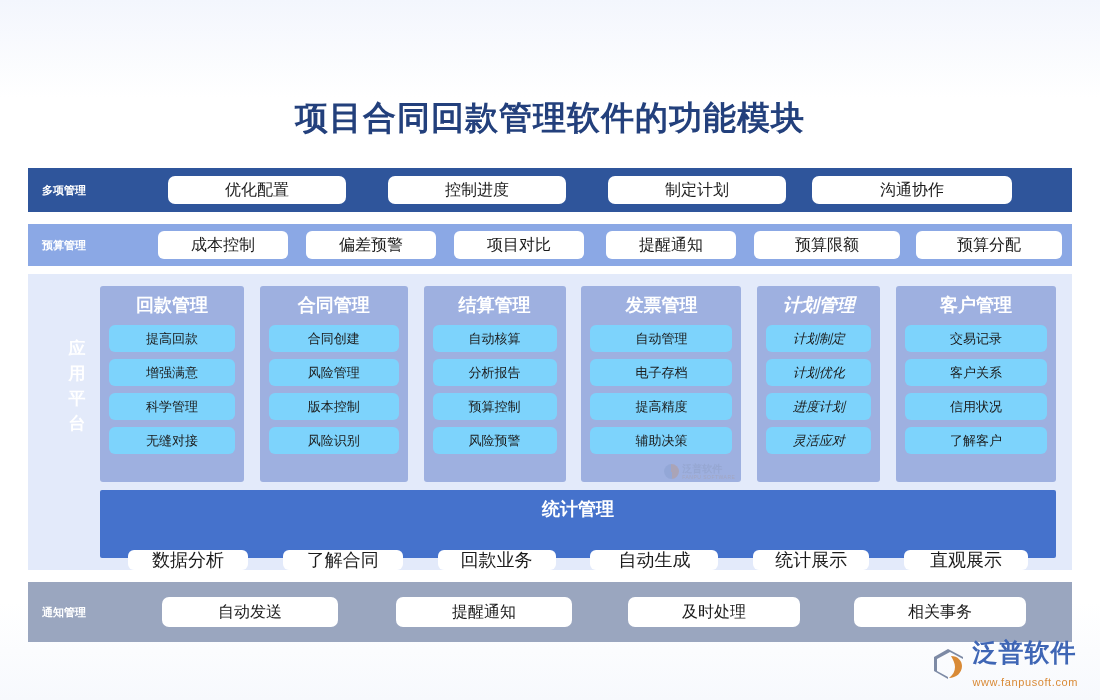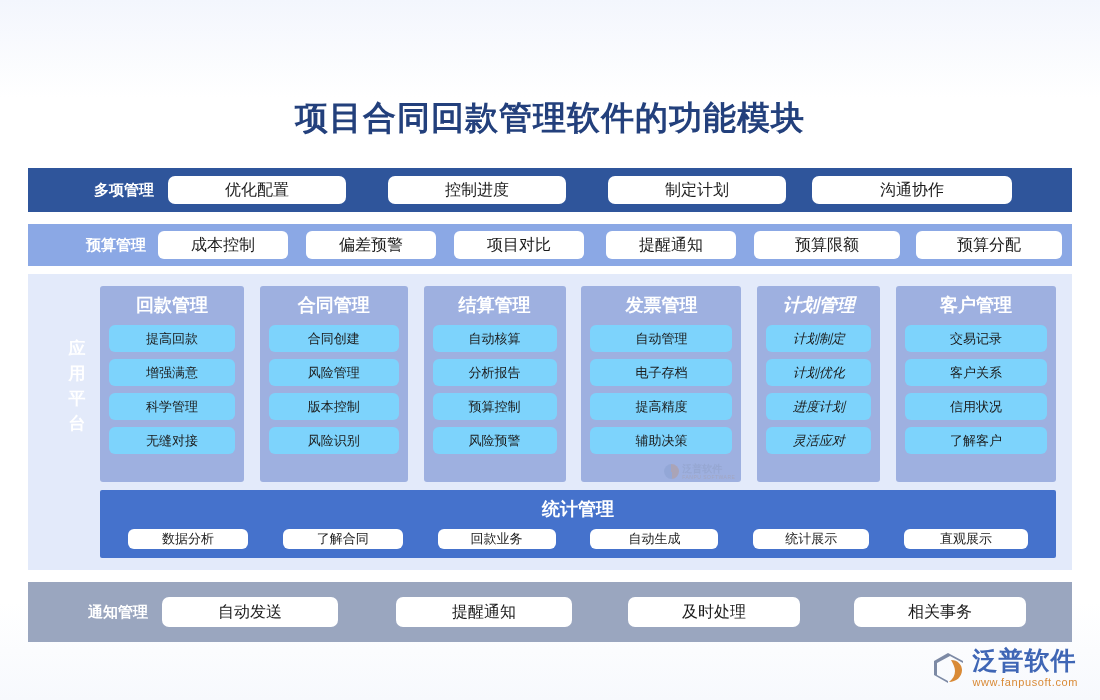--- a/index.html
+++ b/index.html
@@ -28,24 +28,24 @@
     white-space:nowrap;
   }
 
   
   .bar{
     position:absolute;left:28px;width:1044px;
     display:flex;align-items:center;
     box-sizing:border-box;
   }
   .bar-label{
-    color:#ffffff;font-weight:bold;font-size:15px;
+    color:#ffffff;font-weight:bold;font-size:11px;
     white-space:nowrap;
     flex:0 0 auto;
-    text-align:right;
+    text-align:left;
   }
   .pill{
     background:#ffffff;
     border-radius:7px;
     color:#1b1b1b;
     font-size:16px;
     text-align:center;
     display:flex;align-items:center;justify-content:center;
     white-space:nowrap;
     box-sizing:border-box;
@@ -143,21 +143,21 @@
     box-sizing:border-box;
   }
   #stats .stats-head{
     color:#ffffff;font-weight:bold;font-size:18px;
     text-align:center;margin-top:7px;
   }
   #stats .stats-row{
     display:flex;justify-content:space-between;
     padding:0 28px;margin-top:8px;
   }
-  #stats .pill{height:20px;border-radius:6px;font-size:13px;}
+  #stats .pill{height:20px;border-radius:6px;font-size:18px;margin-top:21px;}
 
   
   #row-notify{
     top:582px;height:60px;
     background:#9aa6bf;
   }
   #row-notify .bar-label{width:106px;margin-left:14px;}
   #row-notify .pill{height:30px;margin-left:14px;}
 
   
@@ -166,21 +166,21 @@
     display:flex;align-items:center;gap:7px;
   }
   .logo-mark{
     width:34px;height:34px;flex:0 0 auto;position:relative;
   }
   .logo-text-wrap{display:flex;flex-direction:column;line-height:1;}
   .logo-name{
     font-size:25px;font-weight:bold;color:#3f66b5;letter-spacing:1px;
   }
   .logo-url{
-    font-size:11px;color:#d98a36;letter-spacing:.6px;margin-top:4px;
+    font-size:11px;color:#d98a36;letter-spacing:.6px;margin-top:12px;
   }
 </style>
 </head>
 <body>
 
 <div class="page-wash"></div>
 
 <div class="stage">
 
   <div class="title">项目合同回款管理软件的功能模块</div>

